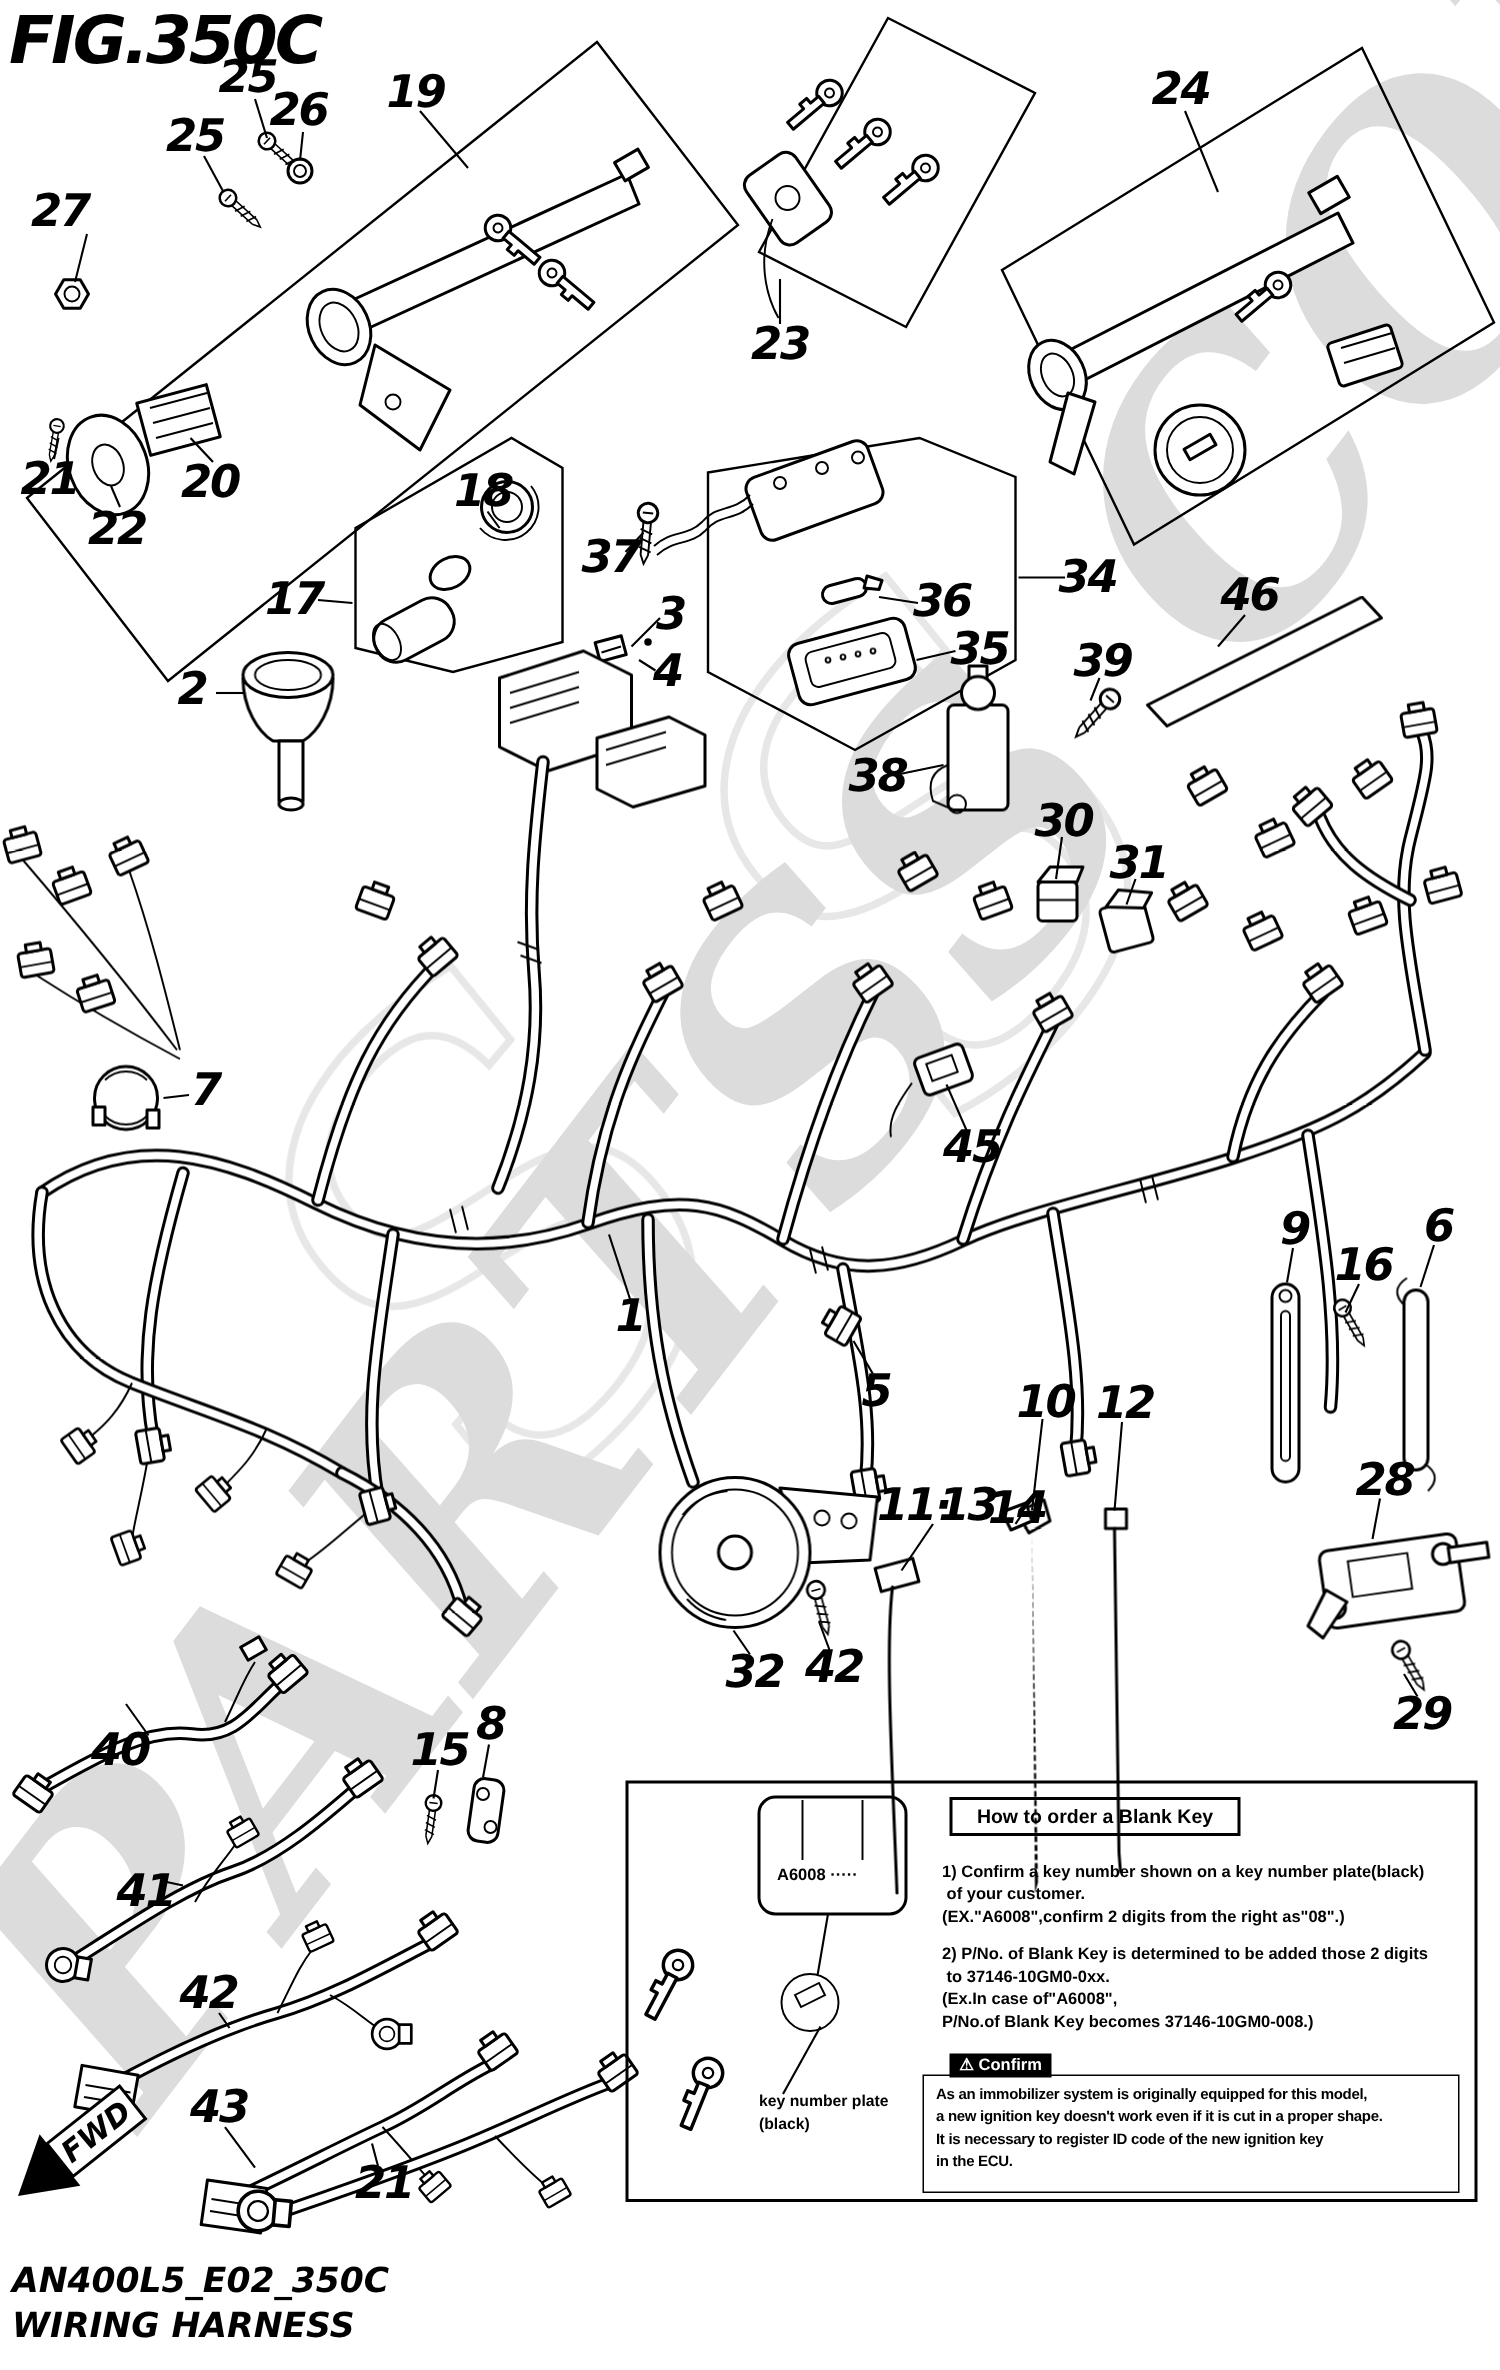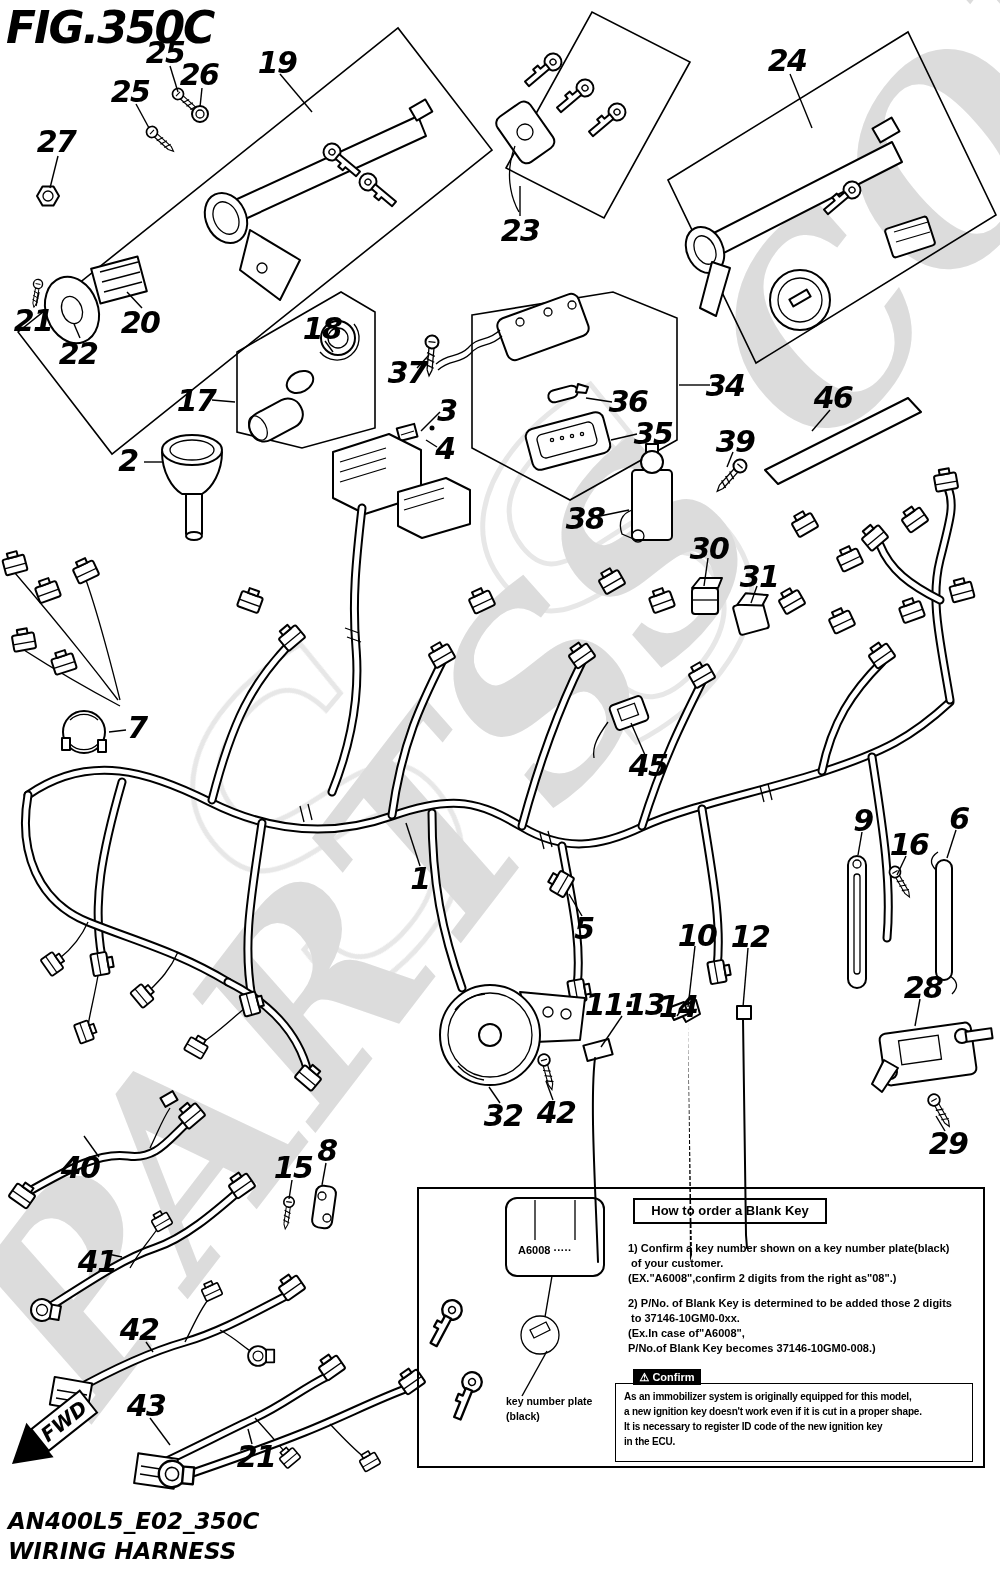--- a/index.html
+++ b/index.html
@@ -440,21 +440,21 @@
 </div>
 
 <div id="fwd-text">FWD</div>
 
 <div id="labels-layer">
       <div class="part-label" style="left: 165px; top: 52px;">25</div>
       <div class="part-label" style="left: 199px; top: 74px;">26</div>
       <div class="part-label" style="left: 277px; top: 62px;">19</div>
       <div class="part-label" style="left: 787px; top: 60px;">24</div>
       <div class="part-label" style="left: 130px; top: 91px;">25</div>
-      <div class="part-label" style="left: 56px; top: 141px;">27</div>
+      <div class="part-label" style="left: 40px; top: 141px;">27</div>
       <div class="part-label" style="left: 520px; top: 230px;">23</div>
       <div class="part-label" style="left: 33px; top: 320px;">21</div>
       <div class="part-label" style="left: 78px; top: 353px;">22</div>
       <div class="part-label" style="left: 140px; top: 322px;">20</div>
       <div class="part-label" style="left: 322px; top: 328px;">18</div>
       <div class="part-label" style="left: 196px; top: 400px;">17</div>
       <div class="part-label" style="left: 407px; top: 372px;">37</div>
       <div class="part-label" style="left: 447px; top: 410px;">3</div>
       <div class="part-label" style="left: 445px; top: 448px;">4</div>
       <div class="part-label" style="left: 128px; top: 460px;">2</div>

